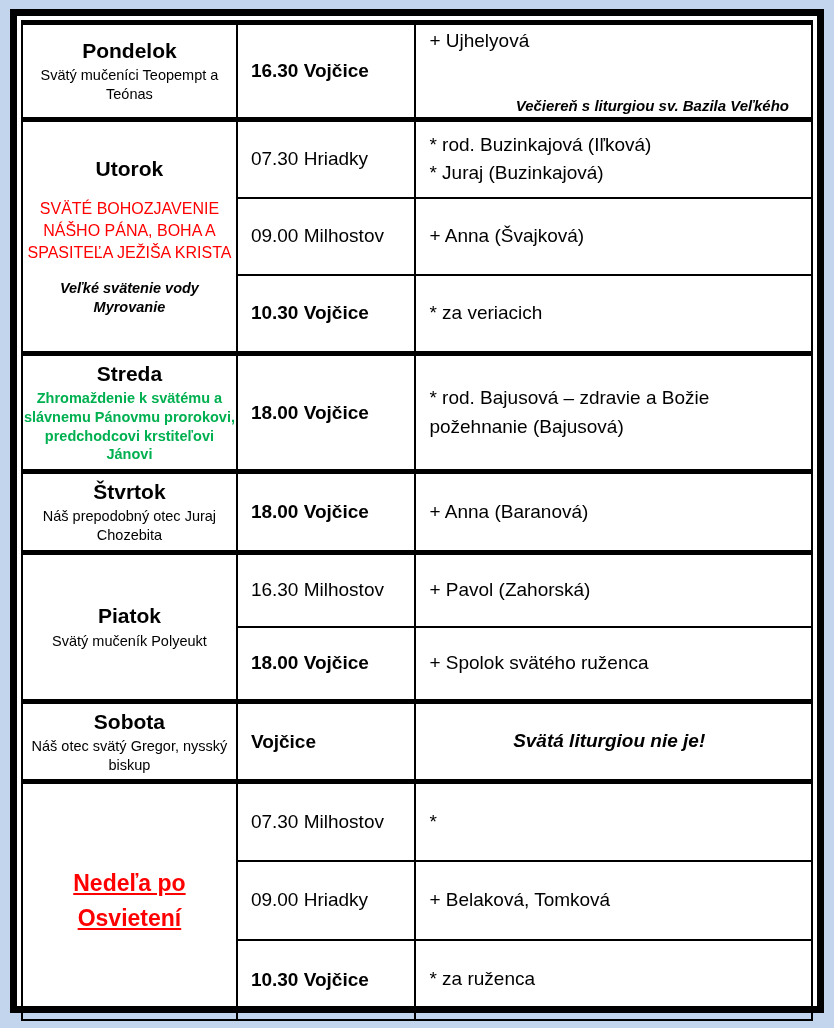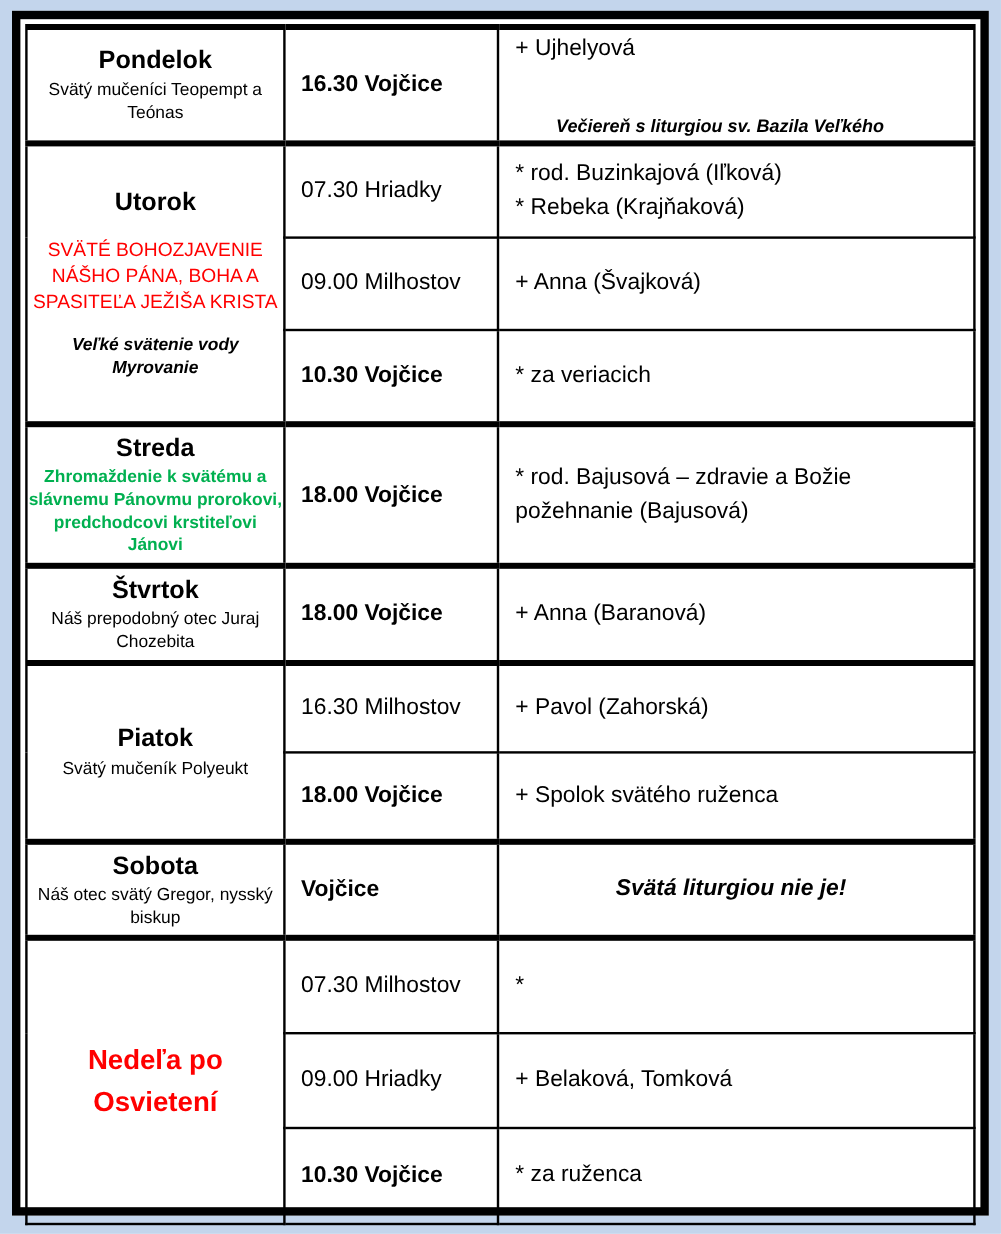--- a/index.html
+++ b/index.html
@@ -70,40 +70,41 @@
     font-size: 14.5px;
     font-weight: bold;
     font-style: italic;
     line-height: 1.3;
   }
   .sunday-title {
     color: var(--red);
     font-weight: bold;
     font-size: 23px;
     line-height: 1.55;
+    text-decoration: underline;
   }
 
   
   td.time {
     font-size: 19px;
     padding-left: 13px;
   }
   td.time.tb { font-weight: bold; }
 
   
   td.intent {
     font-size: 19px;
     padding-left: 13px;
     line-height: 1.5;
   }
   .subnote {
     font-size: 15px;
     font-weight: bold;
     font-style: italic;
-    text-align: left;
+    text-align: right;
     padding-left: 34px;
     line-height: 1.3;
     margin-top: 40px;
   }
   .no-liturgy {
     font-weight: bold;
     font-style: italic;
     text-align: center;
     font-size: 19px;
   }
@@ -139,21 +140,21 @@
           <div class="feast-red">SVÄTÉ BOHOZJAVENIE NÁŠHO PÁNA, BOHA A SPASITEĽA JEŽIŠA KRISTA</div>
           <div class="day-note-bi">
             <div>Veľké svätenie vody</div>
             <div>Myrovanie</div>
           </div>
         </div>
       </td>
       <td class="time">07.30 Hriadky</td>
       <td class="intent">
         <div>* rod. Buzinkajová (Iľková)</div>
-        <div>* Rebeka (Krajňaková)</div>
+        <div>* Juraj (Buzinkajová)</div>
       </td>
     </tr>
     <tr style="height:77px">
       <td class="time">09.00 Milhostov</td>
       <td class="intent">+ Anna (Švajková)</td>
     </tr>
     <tr style="height:79px">
       <td class="time tb">10.30 Vojčice</td>
       <td class="intent">* za veriacich</td>
     </tr>

